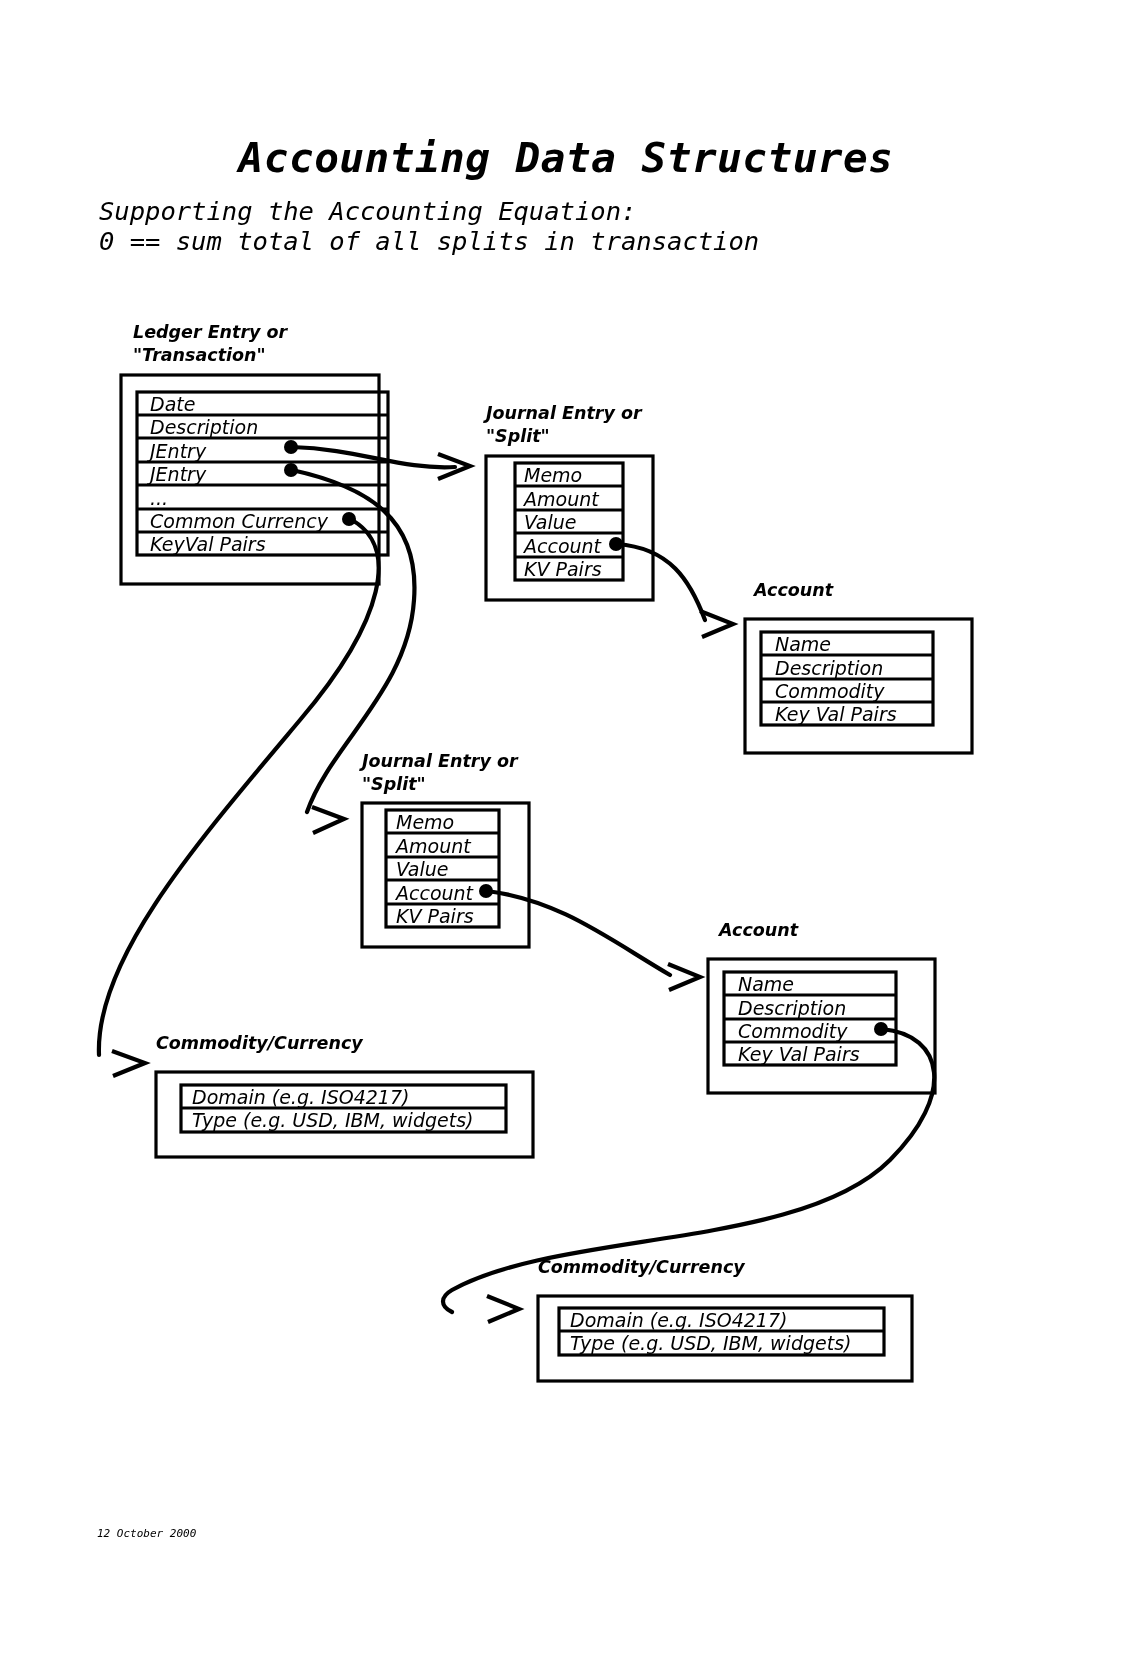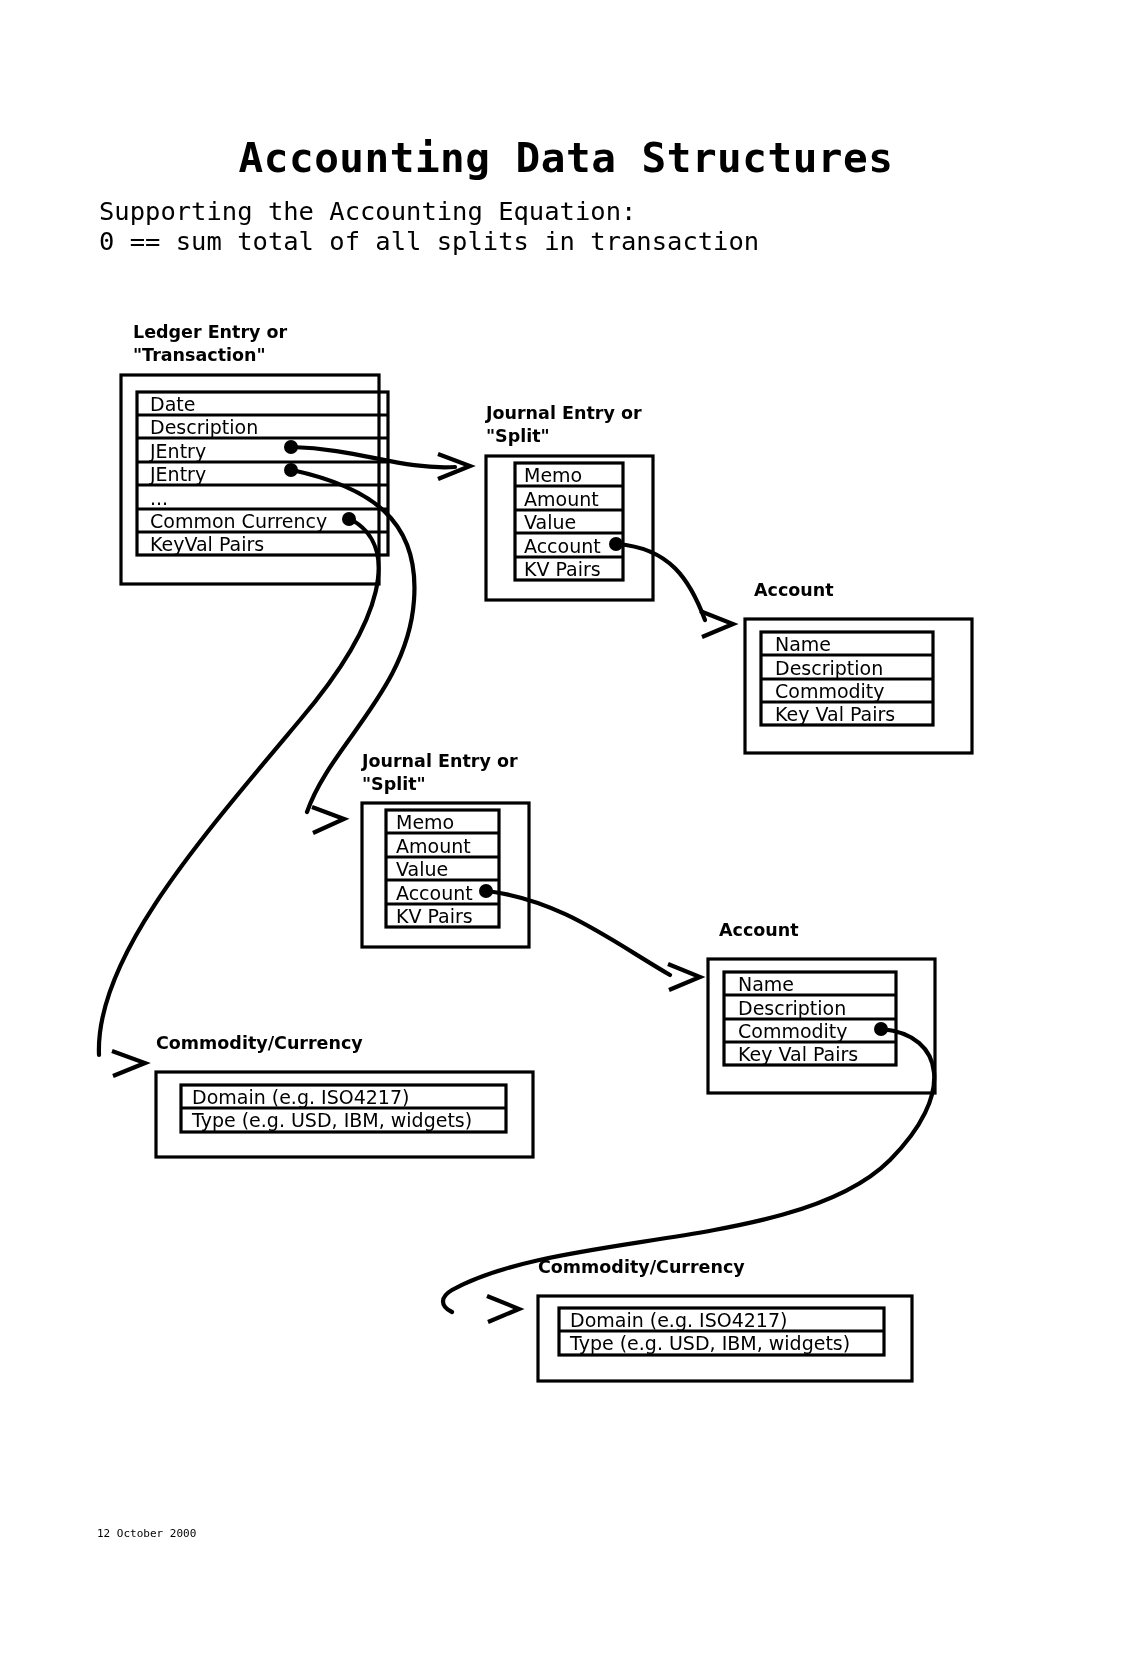--- a/index.html
+++ b/index.html
@@ -11,20 +11,21 @@
     width: 1133px;
     height: 1676px;
     position: relative;
     overflow: hidden;
     font-family: "DejaVu Sans", sans-serif;
     color: #000000;
   }
   #page {
     position: absolute;
     inset: 0;
+    font-style: italic;
   }
   .diagram-svg {
     position: absolute;
     left: 0;
     top: 0;
     width: 1133px;
     height: 1676px;
   }
   text { fill: #000000; }
   .doc-title {

